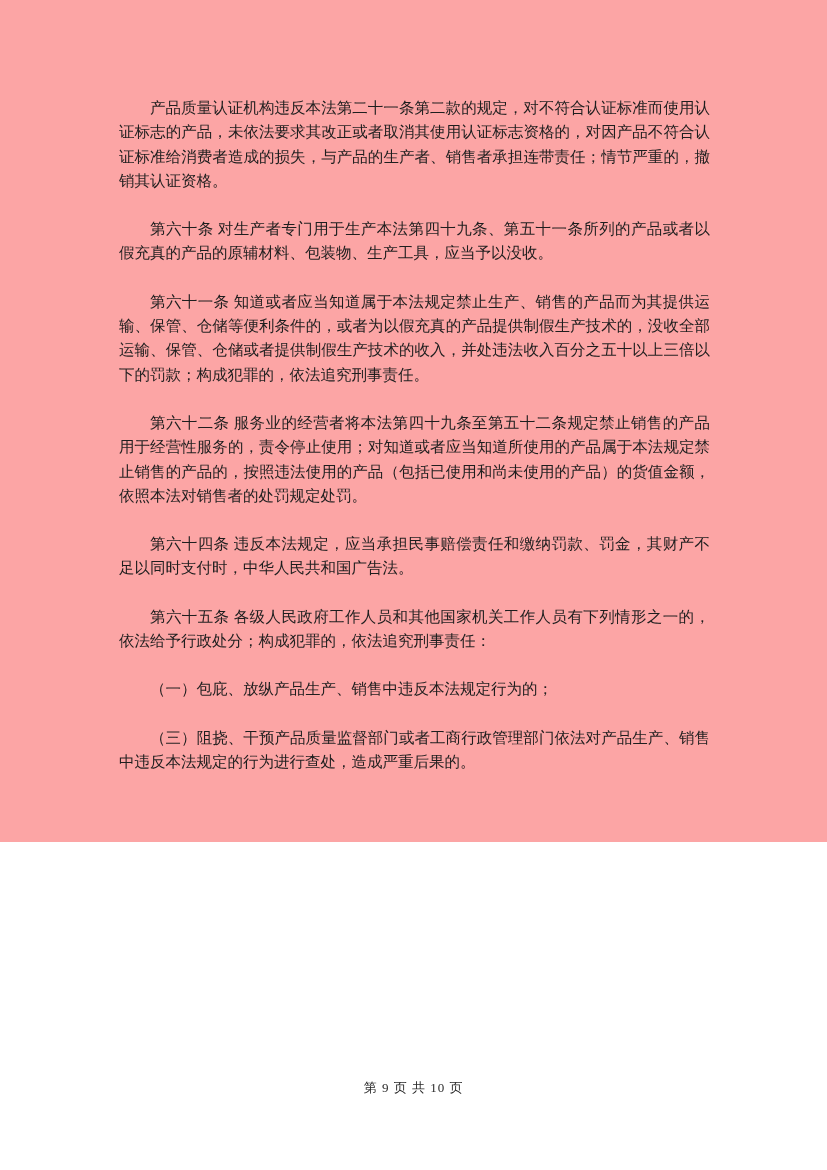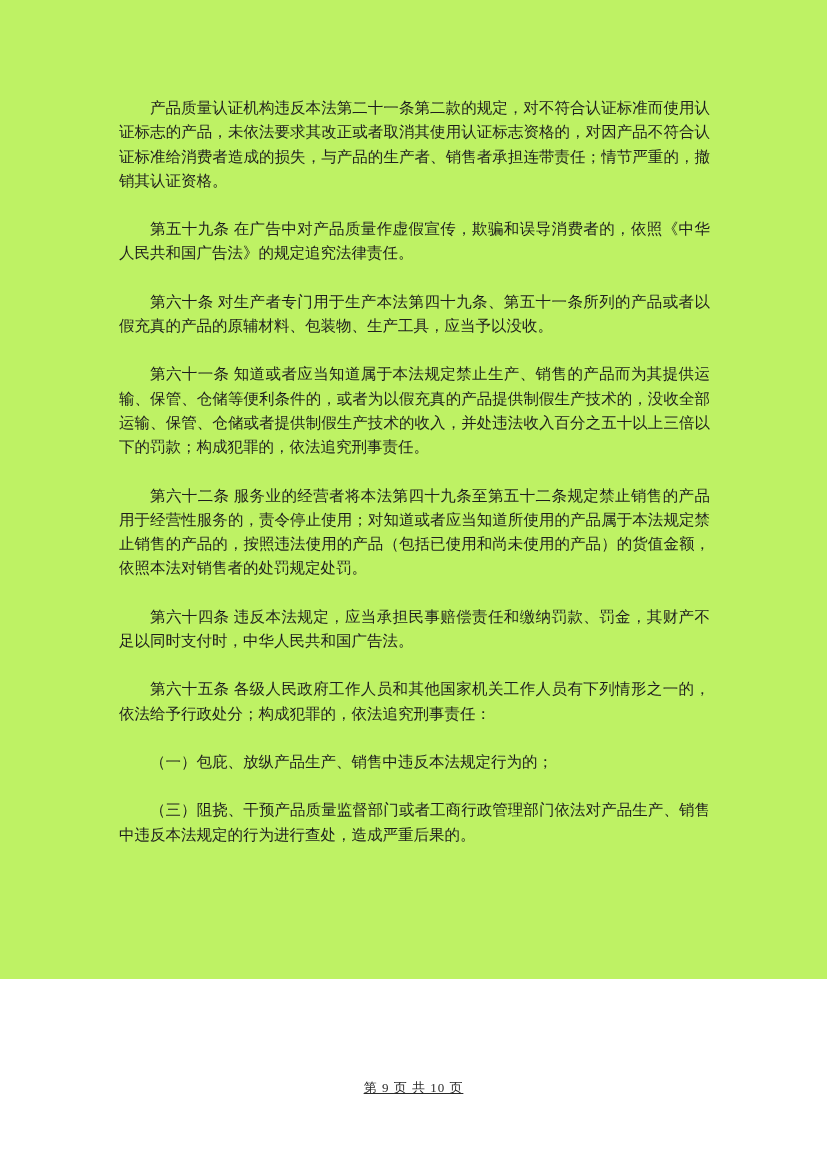--- a/index.html
+++ b/index.html
@@ -11,22 +11,22 @@
     width: 827px;
     height: 1170px;
     font-family: "Liberation Serif", "DejaVu Serif", serif;
     color: #1e1e1e;
     position: relative;
     overflow: hidden;
   }
   .page {
     position: relative;
     width: 827px;
-    height: 979px;
-    background: #bef264;
+    height: 842px;
+    background: #fca5a5;
   }
   .body-text {
     position: absolute;
     left: 119px;
     top: 96px;
     width: 591px;
   }
   p.para {
     font-size: 15.5px;
     line-height: 24.3px;
@@ -37,30 +37,28 @@
   }
   .page-footer {
     position: absolute;
     top: 1079px;
     left: 0;
     width: 827px;
     text-align: center;
     font-size: 13px;
     color: #2a2a2a;
     letter-spacing: 1px;
-    text-decoration: underline;
   }
 </style>
 </head>
 <body>
 
 <div class="page">
   <div class="body-text">
       <p class="para">产品质量认证机构违反本法第二十一条第二款的规定，对不符合认证标准而使用认证标志的产品，未依法要求其改正或者取消其使用认证标志资格的，对因产品不符合认证标准给消费者造成的损失，与产品的生产者、销售者承担连带责任；情节严重的，撤销其认证资格。</p>
-      <p class="para">第五十九条 在广告中对产品质量作虚假宣传，欺骗和误导消费者的，依照《中华人民共和国广告法》的规定追究法律责任。</p>
       <p class="para">第六十条 对生产者专门用于生产本法第四十九条、第五十一条所列的产品或者以假充真的产品的原辅材料、包装物、生产工具，应当予以没收。</p>
       <p class="para">第六十一条 知道或者应当知道属于本法规定禁止生产、销售的产品而为其提供运输、保管、仓储等便利条件的，或者为以假充真的产品提供制假生产技术的，没收全部运输、保管、仓储或者提供制假生产技术的收入，并处违法收入百分之五十以上三倍以下的罚款；构成犯罪的，依法追究刑事责任。</p>
       <p class="para">第六十二条 服务业的经营者将本法第四十九条至第五十二条规定禁止销售的产品用于经营性服务的，责令停止使用；对知道或者应当知道所使用的产品属于本法规定禁止销售的产品的，按照违法使用的产品（包括已使用和尚未使用的产品）的货值金额，依照本法对销售者的处罚规定处罚。</p>
       <p class="para">第六十四条 违反本法规定，应当承担民事赔偿责任和缴纳罚款、罚金，其财产不足以同时支付时，中华人民共和国广告法。</p>
       <p class="para">第六十五条 各级人民政府工作人员和其他国家机关工作人员有下列情形之一的，依法给予行政处分；构成犯罪的，依法追究刑事责任：</p>
       <p class="para">（一）包庇、放纵产品生产、销售中违反本法规定行为的；</p>
       <p class="para">（三）阻挠、干预产品质量监督部门或者工商行政管理部门依法对产品生产、销售中违反本法规定的行为进行查处，造成严重后果的。</p>
     </div>
 
   <div class="page-footer">

